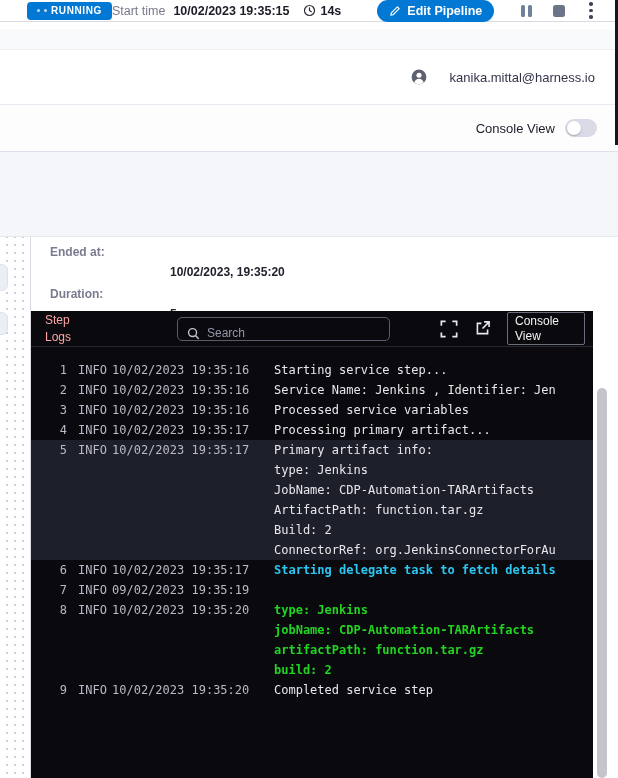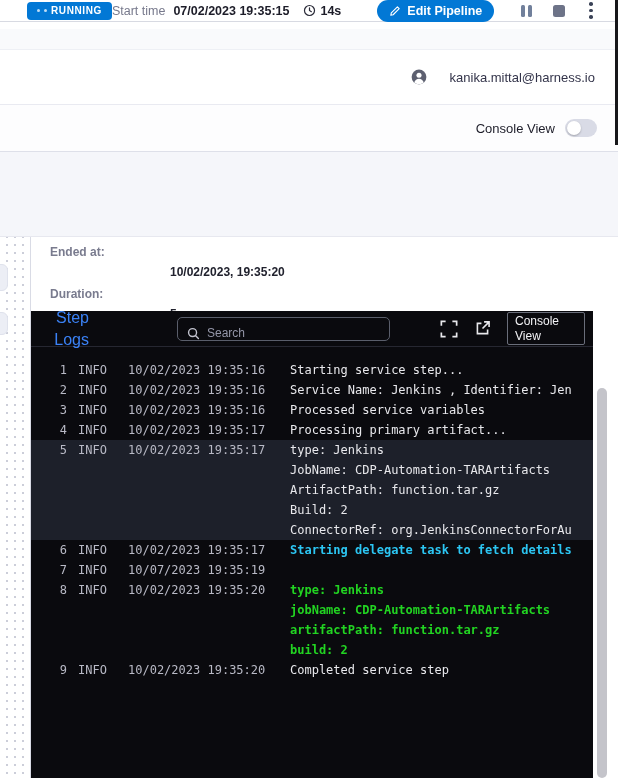--- a/index.html
+++ b/index.html
@@ -84,21 +84,21 @@
 
   
   .console {
     position:absolute; top:74px; left:0; bottom:0; width:562px;
     background:#0a0a0e; overflow:hidden;
   }
   .console-header {
     height:36px; display:flex; align-items:center;
     padding:0 8px 0 14px; border-bottom:1px solid #262731;
   }
-  .console-title { width:44px; color:#3b82f6; font-size:16px; line-height:1.35;text-align:right; }
+  .console-title { width:44px; color:#fca5a5; font-size:12px; line-height:1.35; }
   .search-box {
     margin-left:88px; width:213px; height:24px;
     border:1px solid #5a5e6b; border-radius:5px;
     display:flex; align-items:flex-end; gap:7px; padding:0 9px;
     background:transparent;
   }
   .search-box input {
     flex:1; border:none; outline:none; background:transparent;
     color:#d6d7df; font-size:12px; font-family:"Liberation Sans", sans-serif;
   }
@@ -109,21 +109,21 @@
     color:#f2f2f5; font-size:12px; line-height:1.2; padding:1px 7px;
     background:transparent; cursor:pointer; text-align:left;
     font-family:"Liberation Sans", sans-serif;
   }
 
   .log-area { padding-top:13px; font-family:"DejaVu Sans Mono", monospace; font-size:12px; }
   .log-row { display:flex; line-height:20px; }
   .log-row.highlight { background:#1d202a; }
   .ln  { flex:none; width:36px; text-align:right; color:#b9bac6; }
   .lvl { flex:none; width:34px; margin-left:11px; color:#b9bac6; }
-  .ts  { flex:none; width:146px; margin-left:16px; color:#b9bac6; }
+  .ts  { flex:none; width:146px; color:#b9bac6; }
   .msg { flex:1; margin-left:16px; white-space:pre; overflow:hidden; }
   .msg .line { display:block; }
   .c-white { color:#e8e8ec; }
   .c-cyan  { color:#2cc6f3; font-weight:bold; }
   .c-green { color:#22d422; font-weight:bold; }
 
   
   .page-scrollbar { position:absolute; left:597px; top:388px; width:10px; height:390px; background:#c4c4ca; border-radius:5px; }
   .right-sliver { position:absolute; left:615px; top:0; width:3px; height:145px; background:#17171a; z-index:5; }
 
@@ -132,21 +132,21 @@
 </head>
 <body>
 
 <div class="topbar">
   <div class="badge-running">
     <span class="dot"></span>
     <span class="dot"></span>
     <span>RUNNING</span>
   </div>
   <span class="lbl-gray start-label">Start time</span>
-  <span class="val-dark start-value">07/02/2023 19:35:15</span>
+  <span class="val-dark start-value">10/02/2023 19:35:15</span>
   <span class="clock-wrap">
     <svg width="13" height="13" viewBox="0 0 14 14">
       <circle cx="7" cy="7" r="5.4" fill="none" stroke="#2a2b38" stroke-width="1.3"></circle>
       <path d="M7 4.2V7l2 1.3" fill="none" stroke="#2a2b38" stroke-width="1.3" stroke-linecap="round"></path>
     </svg>
     <span class="val-dark">14s</span>
   </span>
   <button class="btn-edit">
     <svg width="12" height="12" viewBox="0 0 16 16">
       <path d="M11.2 2.4l2.4 2.4L5.5 13l-3.1.7.7-3.1z" fill="none" stroke="#fff" stroke-width="1.5" stroke-linejoin="round"></path>
@@ -245,32 +245,32 @@
           <div class="log-row">
             <span class="ln">4</span>
             <span class="lvl">INFO</span>
             <span class="ts">10/02/2023 19:35:17</span>
             <span class="msg"><span class="line c-white">Processing primary artifact...</span></span>
           </div>
           <div class="log-row highlight">
             <span class="ln">5</span>
             <span class="lvl">INFO</span>
             <span class="ts">10/02/2023 19:35:17</span>
-            <span class="msg"><span class="line c-white">type: Jenkins</span><span class="line c-white">JobName: CDP-Automation-TARArtifacts</span><span class="line c-white">ArtifactPath: function.tar.gz</span><span class="line c-white">Build: 2</span><span class="line c-white">ConnectorRef: org.JenkinsConnectorForAu</span></span>
+            <span class="msg"><span class="line c-white">Primary artifact info:</span><span class="line c-white">type: Jenkins</span><span class="line c-white">JobName: CDP-Automation-TARArtifacts</span><span class="line c-white">ArtifactPath: function.tar.gz</span><span class="line c-white">Build: 2</span><span class="line c-white">ConnectorRef: org.JenkinsConnectorForAu</span></span>
           </div>
           <div class="log-row">
             <span class="ln">6</span>
             <span class="lvl">INFO</span>
             <span class="ts">10/02/2023 19:35:17</span>
             <span class="msg"><span class="line c-cyan">Starting delegate task to fetch details</span></span>
           </div>
           <div class="log-row">
             <span class="ln">7</span>
             <span class="lvl">INFO</span>
-            <span class="ts">10/07/2023 19:35:19</span>
+            <span class="ts">09/02/2023 19:35:19</span>
           </div>
           <div class="log-row">
             <span class="ln">8</span>
             <span class="lvl">INFO</span>
             <span class="ts">10/02/2023 19:35:20</span>
             <span class="msg"><span class="line c-green">type: Jenkins</span><span class="line c-green">jobName: CDP-Automation-TARArtifacts</span><span class="line c-green">artifactPath: function.tar.gz</span><span class="line c-green">build: 2</span></span>
           </div>
           <div class="log-row">
             <span class="ln">9</span>
             <span class="lvl">INFO</span>

